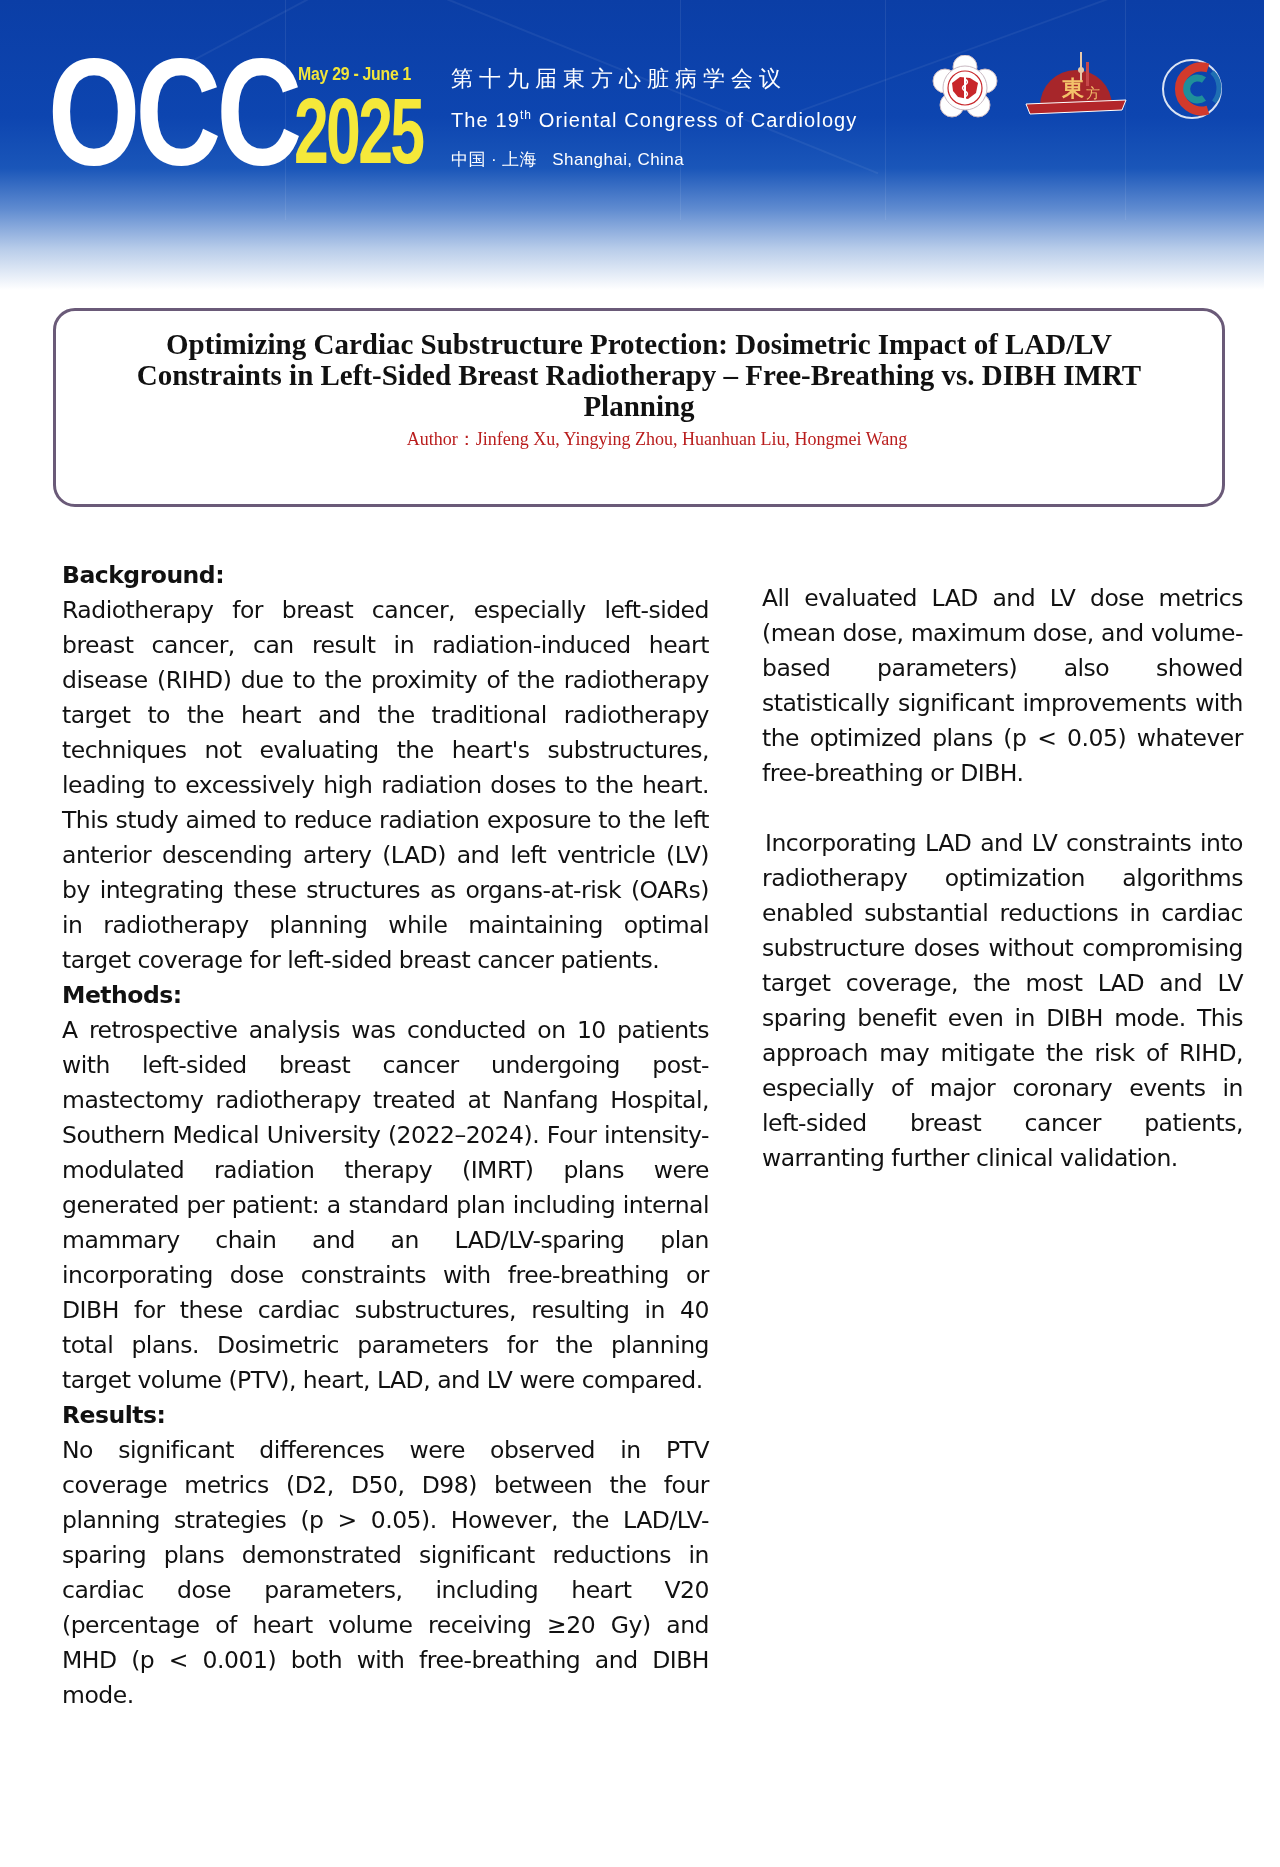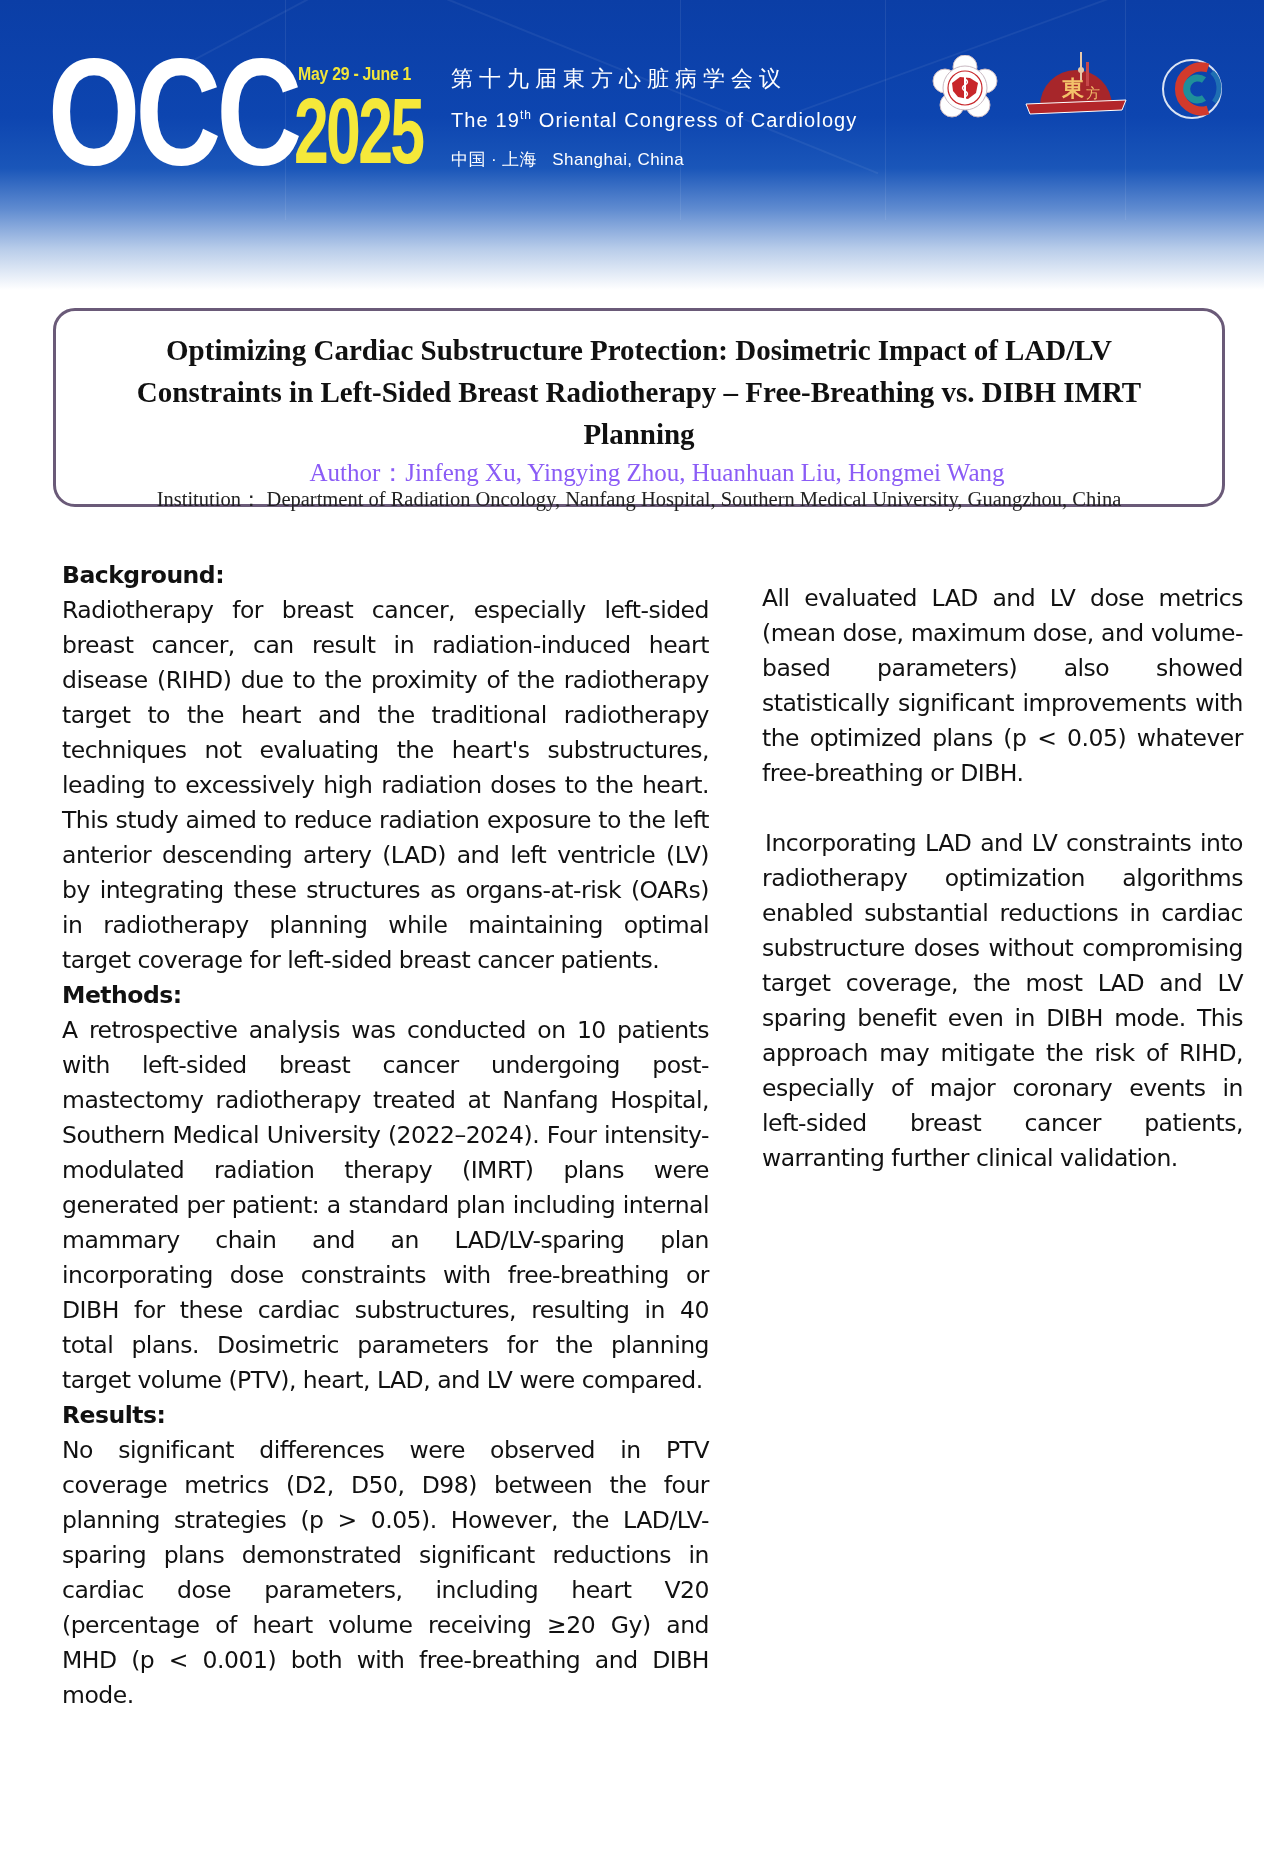--- a/index.html
+++ b/index.html
@@ -48,24 +48,24 @@
   }
   .logo { position: absolute; top: 55px; }
 
   
   .title-box {
     position: absolute; left: 53px; top: 308px; width: 1172px; height: 199px;
     border: 3px solid #6a5a78; border-radius: 22px;
     text-align: center; font-family: "Liberation Serif", serif;
   }
   .title-box .paper-title {
-    margin-top: 18px; font-weight: 700; font-size: 29px; line-height: 42px; color: #111;
+    margin-top: 18px; font-weight: 700; font-size: 29px; line-height: 31px; color: #111;
     padding: 0 60px;
   }
-  .title-box .authors { font-size: 25px; line-height: 27px; color: #8b5cf6; margin-top: 4px; margin-left: 36px; }
+  .title-box .authors { font-size: 18px; line-height: 27px; color: #b91c1c; margin-top: 4px; margin-left: 36px; }
   .title-box .institution { font-size: 20.5px; line-height: 27px; color: #222; }
 
   
   .col {
     position: absolute; font-family: "DejaVu Sans", sans-serif;
     font-size: 23.5px; line-height: 35px; color: #111; text-align: justify;
     letter-spacing: -0.5px;
   }
   .col.left { left: 62px; top: 546px; width: 647px; margin-top: 12px; }
   .col.right { left: 748px; top: 581px; width: 481px; margin-left: 14px; }
@@ -129,21 +129,20 @@
       <path d="M48 14 A22 22 0 1 0 48 56" fill="none" stroke="#d23a2c" stroke-width="9"></path>
       <path d="M44 26 A11 11 0 1 0 44 44" fill="none" stroke="#1f8f9a" stroke-width="7"></path>
       <path d="M52 18 A22 22 0 0 1 54 48" fill="none" stroke="#1f6fb3" stroke-width="5"></path>
     </svg>
   </div>
 </header>
 
 <section class="title-box">
   <h1 class="paper-title">Optimizing Cardiac Substructure Protection: Dosimetric Impact of LAD/LV Constraints in Left-Sided Breast Radiotherapy – Free-Breathing vs. DIBH IMRT Planning</h1>
   <div class="authors"><span>Author：</span><span>Jinfeng Xu, Yingying Zhou, Huanhuan Liu, Hongmei Wang</span></div>
-  <div class="institution"><span>Institution：</span> <span>Department of Radiation Oncology, Nanfang Hospital, Southern Medical University, Guangzhou, China</span></div>
 </section>
 
 <section class="col left">
   <div class="heading">Background:</div>
   <p class="para">Radiotherapy for breast cancer, especially left-sided breast cancer, can result in radiation-induced heart disease (RIHD) due to the proximity of the radiotherapy target to the heart and the traditional radiotherapy techniques not evaluating the heart's substructures, leading to excessively high radiation doses to the heart. This study aimed to reduce radiation exposure to the left anterior descending artery (LAD) and left ventricle (LV) by integrating these structures as organs-at-risk (OARs) in radiotherapy planning while maintaining optimal target coverage for left-sided breast cancer patients.</p>
   <div class="heading">Methods:</div>
   <p class="para">A retrospective analysis was conducted on 10 patients with left-sided breast cancer undergoing post-mastectomy radiotherapy treated at Nanfang Hospital, Southern Medical University (2022–2024). Four intensity-modulated radiation therapy (IMRT) plans were generated per patient: a standard plan including internal mammary chain and an LAD/LV-sparing plan incorporating dose constraints with free-breathing or DIBH for these cardiac substructures, resulting in 40 total plans. Dosimetric parameters for the planning target volume (PTV), heart, LAD, and LV were compared.</p>
   <div class="heading">Results:</div>
   <p class="para">No significant differences were observed in PTV coverage metrics (D2, D50, D98) between the four planning strategies (p &gt; 0.05). However, the LAD/LV-sparing plans demonstrated significant reductions in cardiac dose parameters, including heart V20 (percentage of heart volume receiving ≥20 Gy) and MHD (p &lt; 0.001) both with free-breathing and DIBH mode.</p>
 </section>

